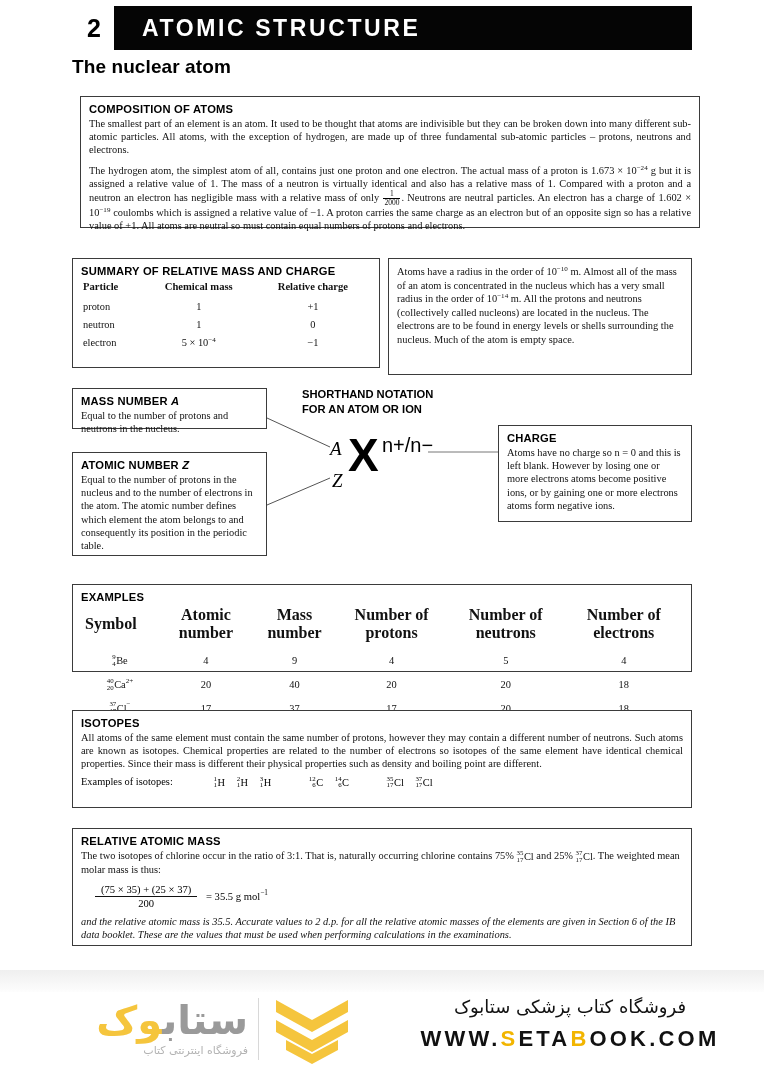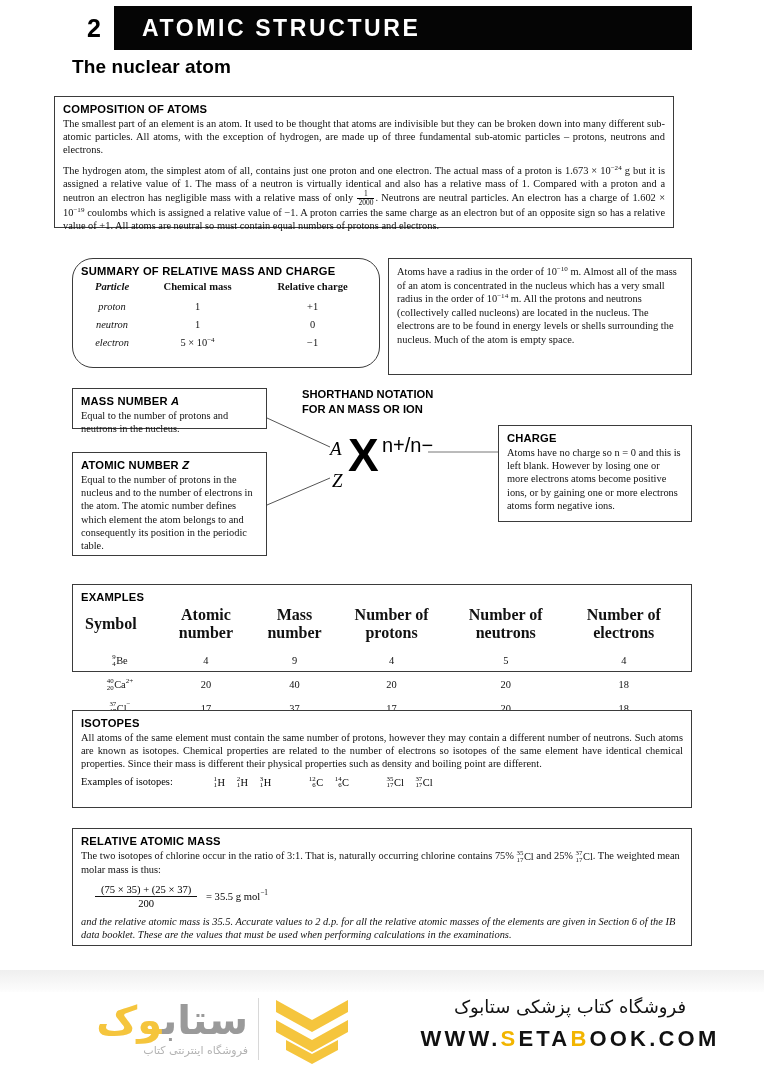--- a/index.html
+++ b/index.html
@@ -67,34 +67,34 @@
   .iso { display:inline-block; position:relative; white-space:nowrap; }
   .iso .pre {
     display:inline-block; vertical-align:middle;
     font-size:0.66em; line-height:1.0; text-align:right; margin-right:0.5px;
   }
   .iso .pre .a { display:block; }
   .iso .pre .z { display:block; }
   .iso .el { display:inline-block; vertical-align:middle; }
 
   
-  #composition { left:54px; top:96px; width:620px; height:132px; }
-
-  
-  #summary { left:72px; top:258px; width:308px; height:110px;border-radius:21px; }
+  #composition { left:80px; top:96px; width:620px; height:132px; }
+
+  
+  #summary { left:72px; top:258px; width:308px; height:110px; }
   table.tbl { width:100%; border-collapse:collapse; }
   table.tbl th {
     font-family:"Liberation Serif", serif; font-weight:bold;
     font-size:10.6px; padding:2px 0 5px 0; text-align:center; color:#111;
   }
   table.tbl td {
     font-family:"Liberation Serif", serif; font-size:10.4px;
     padding:3.5px 0; text-align:center; color:#111;
   }
-  table.tbl th.l, table.tbl td.l { text-align:center; padding-left:2px;font-style:italic; }
+  table.tbl th.l, table.tbl td.l { text-align:left; padding-left:2px; }
 
   
   #sizestructure { left:388px; top:258px; width:304px; height:117px; }
   #sizestructure .ptext { text-align:left; line-height:13.6px; }
 
   
   #massnumber { left:72px; top:388px; width:195px; height:41px; }
   #atomicnumber { left:72px; top:452px; width:195px; height:104px; }
   #charge { left:498px; top:425px; width:194px; height:97px; }
 
@@ -253,21 +253,21 @@
     <p class="ptext" style="text-align:left;">Equal to the number of protons and neutrons in the nucleus.</p>
   </div>
 
   <div class="panel pad" id="atomicnumber">
     <div class="panel-title">ATOMIC NUMBER <span class="it">Z</span></div>
     <p class="ptext" style="text-align:left;">Equal to the number of protons in the nucleus and to the number of electrons in the atom. The atomic number defines which element the atom belongs to and consequently its position in the periodic table.</p>
   </div>
 
   <div class="shorthand-label">
     <div>SHORTHAND NOTATION</div>
-    <div>FOR AN MASS OR ION</div>
+    <div>FOR AN ATOM OR ION</div>
   </div>
   <div class="notation">
     <span class="A">A</span>
     <span class="X">X</span>
     <span class="Z">Z</span>
     <span class="charge-sym">n+/n−</span>
   </div>
 
   <div class="panel pad" id="charge">
     <div class="panel-title">CHARGE</div>

